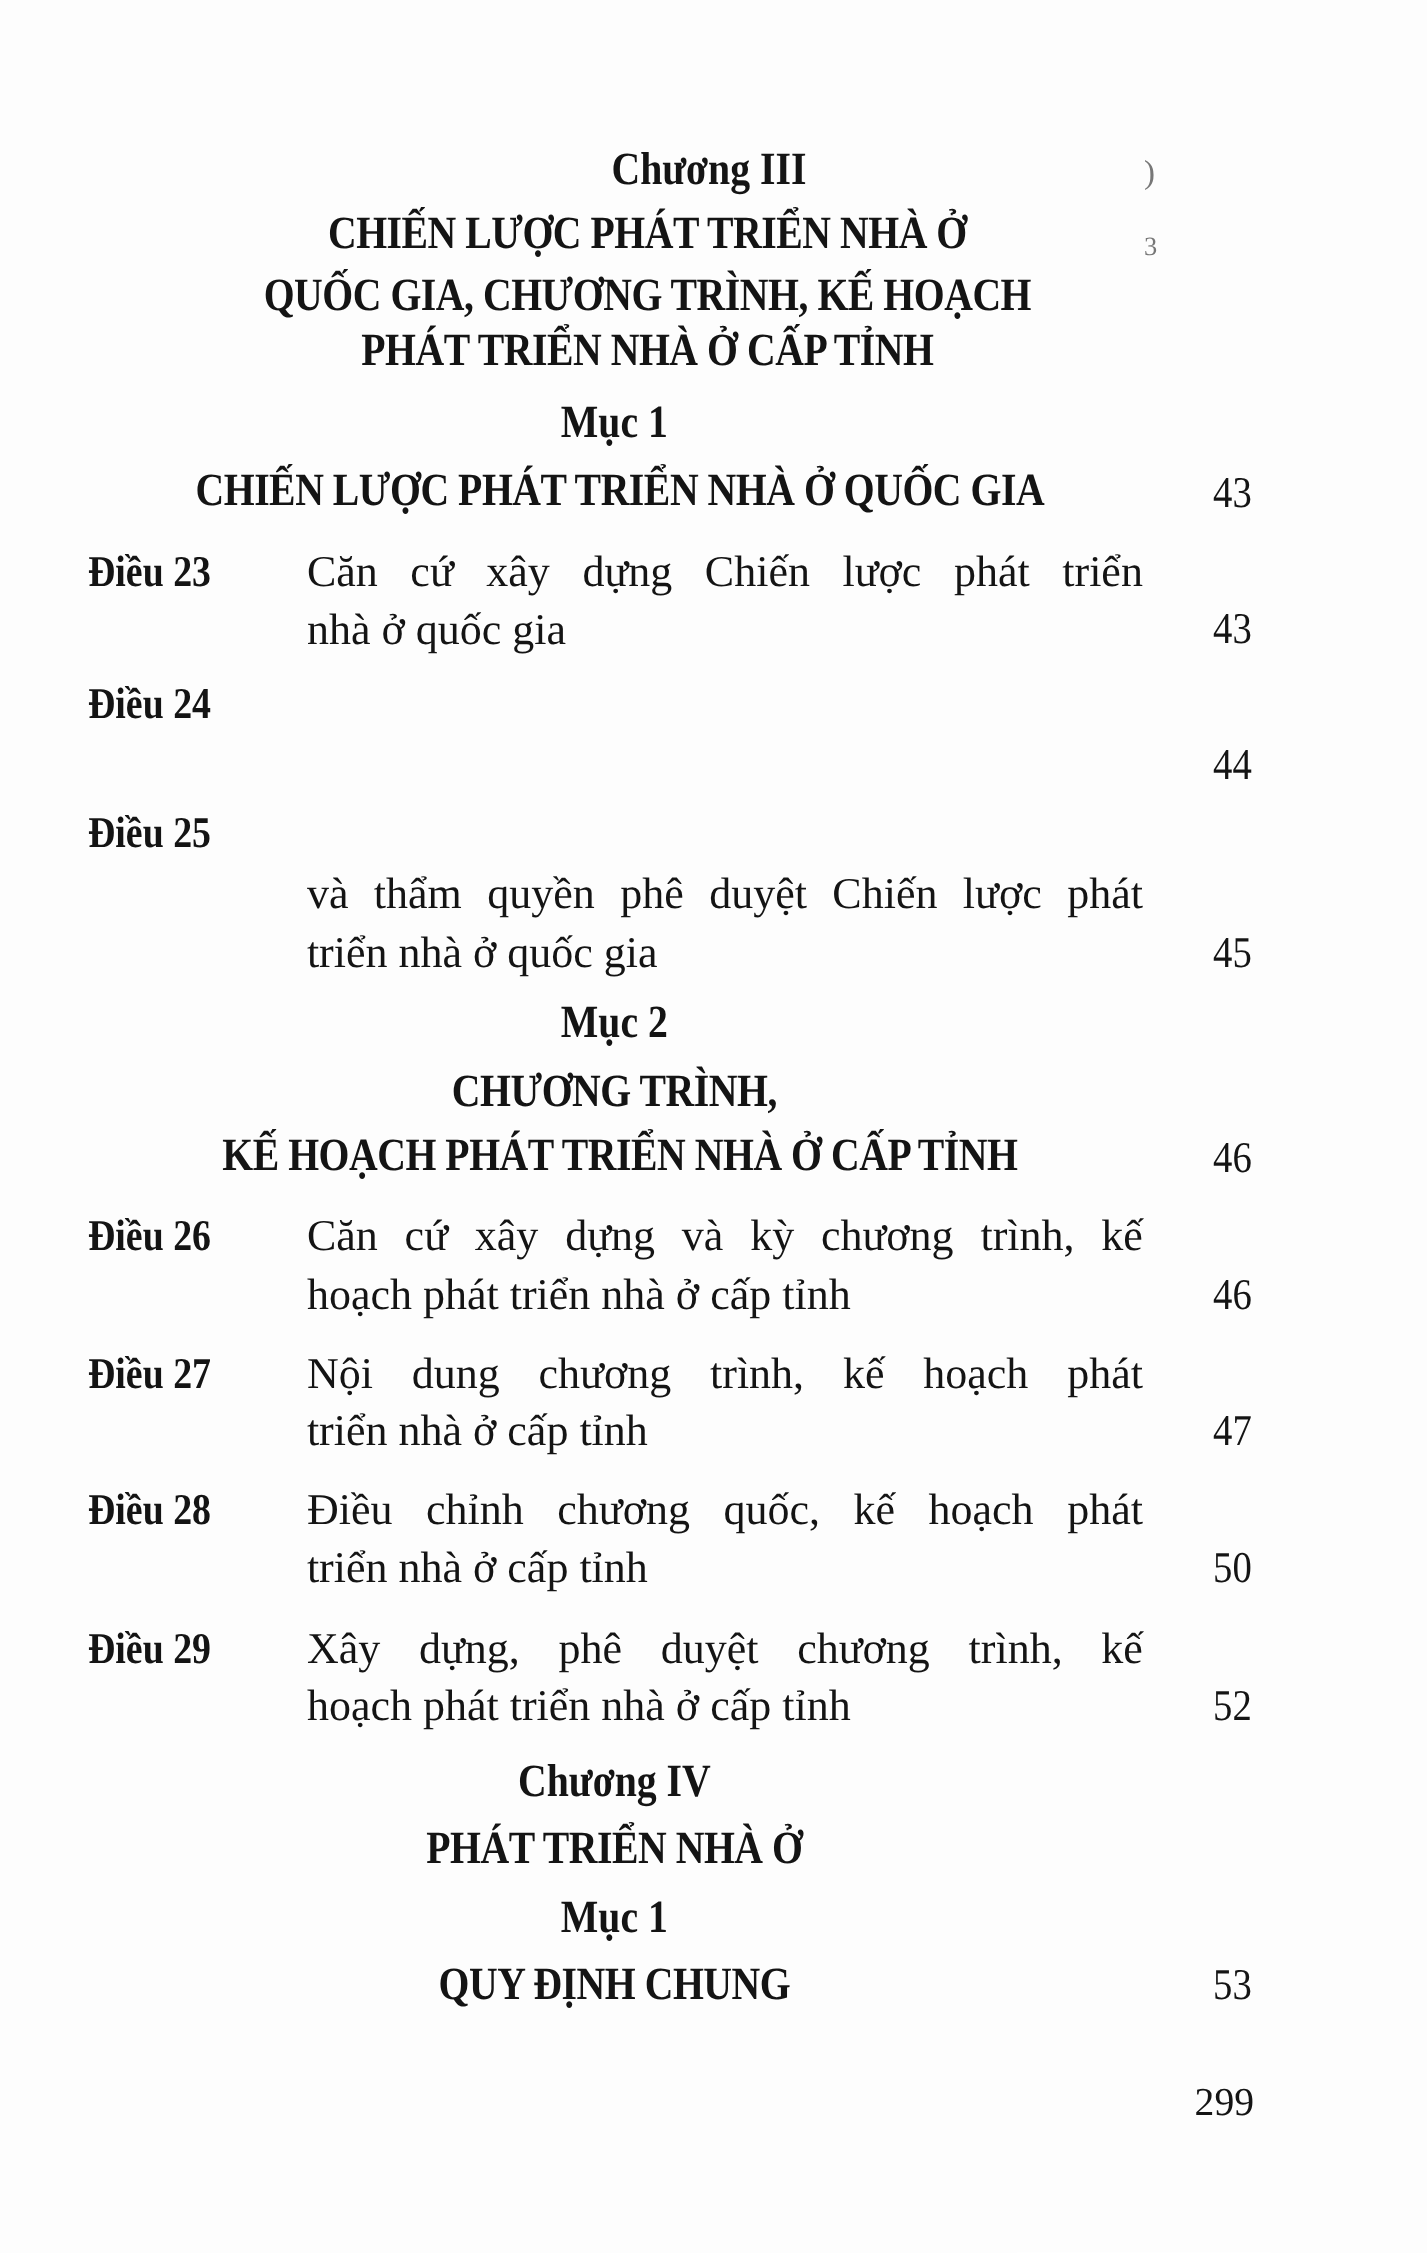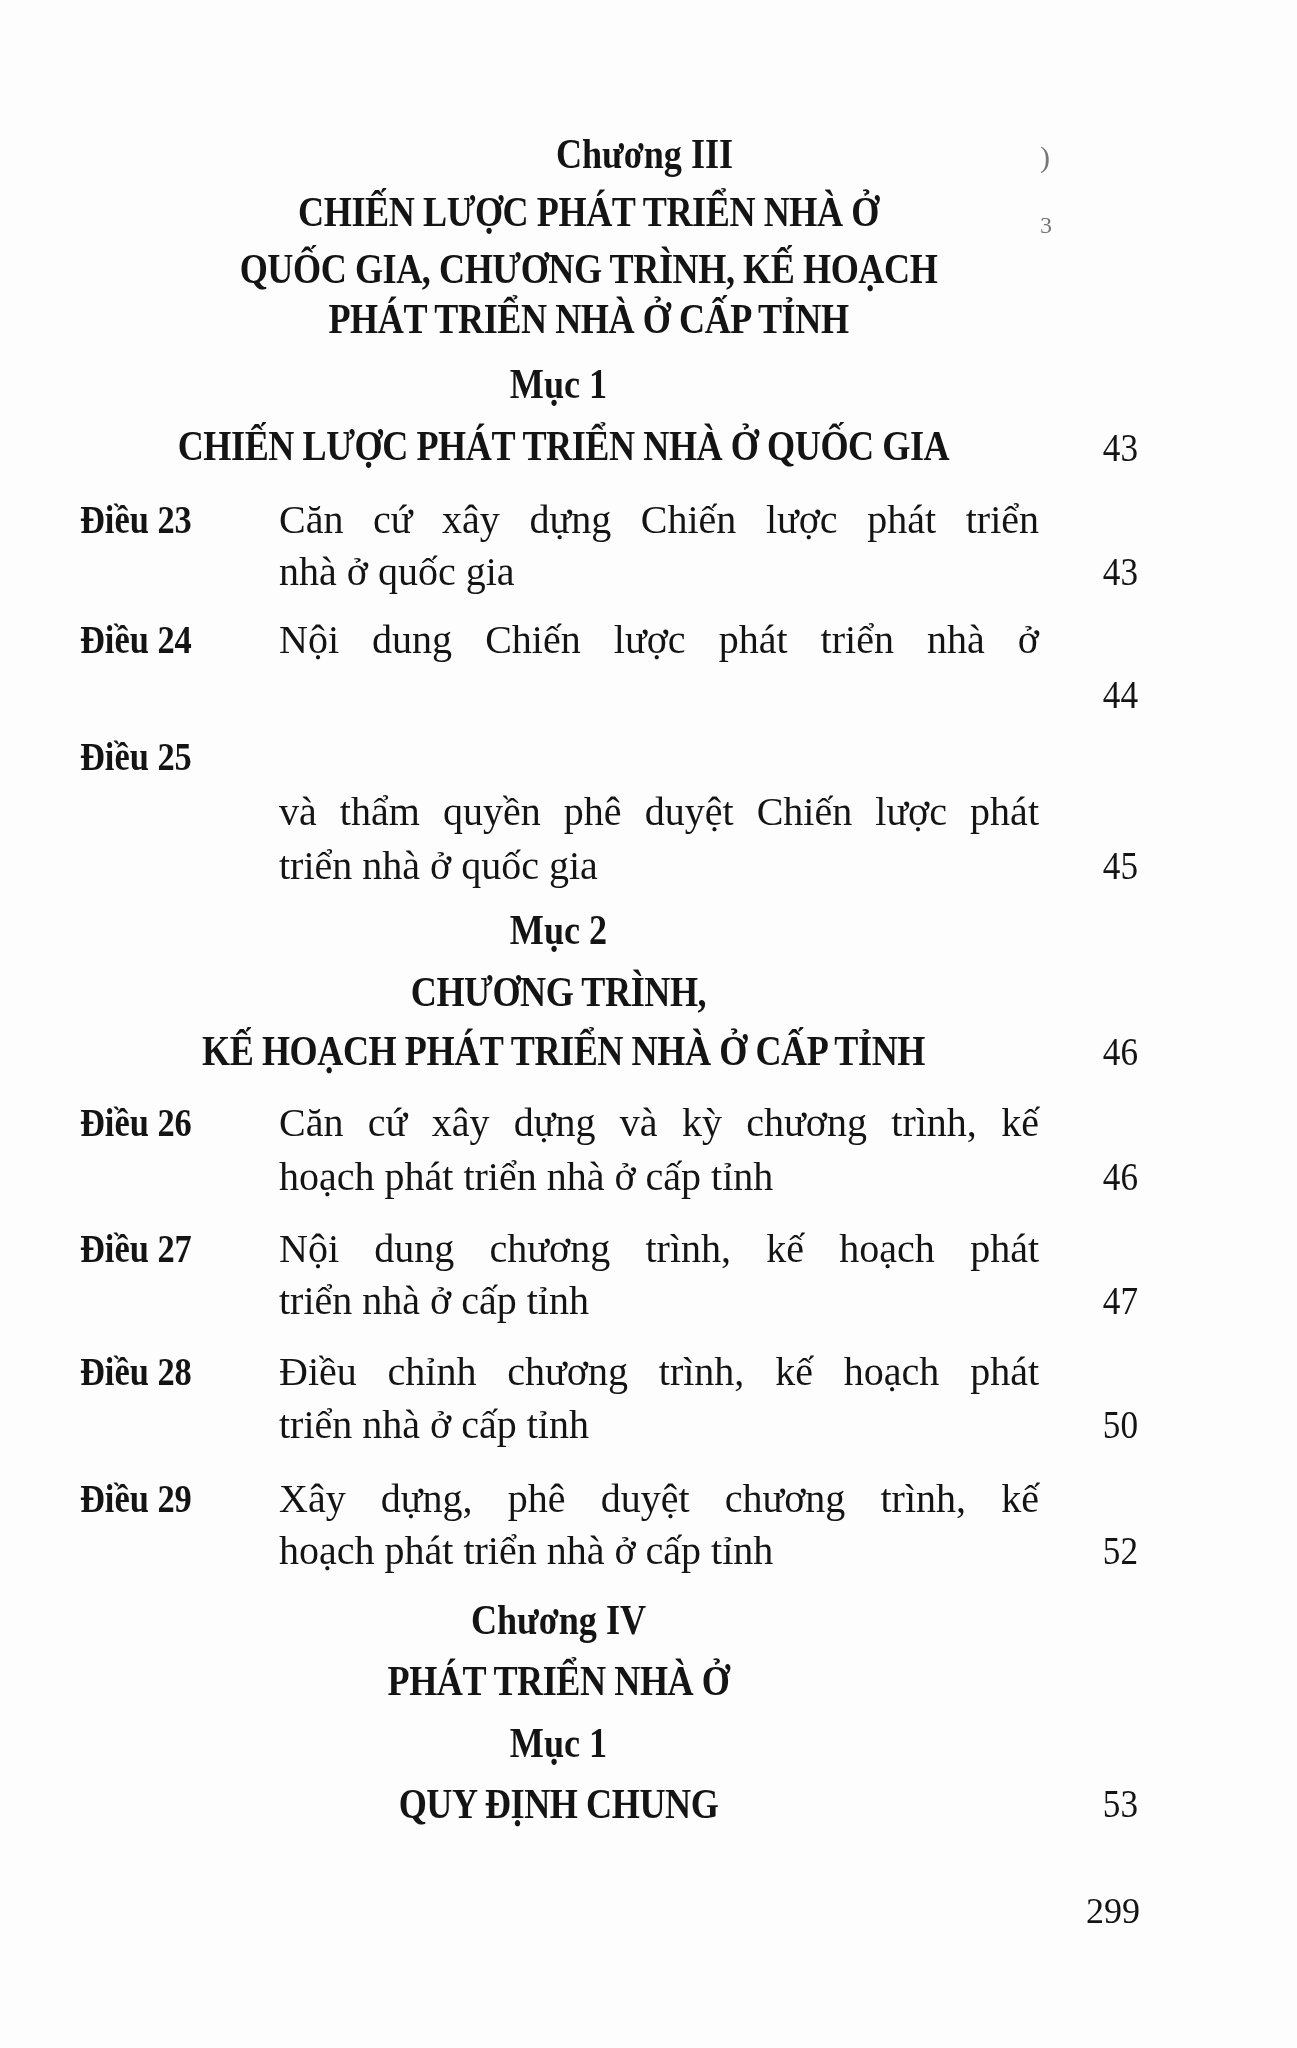--- a/index.html
+++ b/index.html
@@ -33,21 +33,20 @@
   <div class="center muc" style="top:360px; left:-90px;">Mục 1</div>
   <div class="center hd" style="top:422px; left:-85px;">CHIẾN LƯỢC PHÁT TRIỂN NHÀ Ở QUỐC GIA</div>
   <div class="pg" style="top:424px;">43</div>
 
   <div class="label" style="top:496px;">Điều 23</div>
   <div class="line just" style="top:496px;">Căn cứ xây dựng Chiến lược phát triển</div>
   <div class="line" style="top:548px;">nhà ở quốc gia</div>
   <div class="pg" style="top:548px;">43</div>
 
   <div class="label" style="top:616px;">Điều 24</div>
-  <div class="line just" style="top:616px;">Nội dung Chiến lược phát triển nhà ở</div>
   <div class="pg" style="top:671px;">44</div>
 
   <div class="label" style="top:733px;">Điều 25</div>
   <div class="line" style="top:842px;">triển nhà ở quốc gia</div>
   <div class="line just" style="top:788px;">và thẩm quyền phê duyệt Chiến lược phát</div>
   <div class="pg" style="top:842px;">45</div>
 
   <div class="center muc" style="top:906px; left:-90px;">Mục 2</div>
   <div class="center hd" style="top:968px; left:-90px;">CHƯƠNG TRÌNH,</div>
   <div class="center hd" style="top:1027px; left:-85px;">KẾ HOẠCH PHÁT TRIỂN NHÀ Ở CẤP TỈNH</div>
@@ -57,21 +56,21 @@
   <div class="line just" style="top:1099px;">Căn cứ xây dựng và kỳ chương trình, kế</div>
   <div class="line" style="top:1153px;">hoạch phát triển nhà ở cấp tỉnh</div>
   <div class="pg" style="top:1153px;">46</div>
 
   <div class="label" style="top:1225px;">Điều 27</div>
   <div class="line just" style="top:1225px;">Nội dung chương trình, kế hoạch phát</div>
   <div class="line" style="top:1277px;">triển nhà ở cấp tỉnh</div>
   <div class="pg" style="top:1277px;">47</div>
 
   <div class="label" style="top:1348px;">Điều 28</div>
-  <div class="line just" style="top:1348px;">Điều chỉnh chương trình, kế hoạch phát</div>
+  <div class="line just" style="top:1348px;">Điều chỉnh chương quốc, kế hoạch phát</div>
   <div class="line" style="top:1401px;">triển nhà ở cấp tỉnh</div>
   <div class="pg" style="top:1401px;">50</div>
 
   <div class="label" style="top:1475px;">Điều 29</div>
   <div class="line just" style="top:1475px;">Xây dựng, phê duyệt chương trình, kế</div>
   <div class="line" style="top:1527px;">hoạch phát triển nhà ở cấp tỉnh</div>
   <div class="pg" style="top:1527px;">52</div>
 
   <div class="center chap" style="top:1596px; left:-90px;">Chương IV</div>
   <div class="center hd" style="top:1657px; left:-90px;">PHÁT TRIỂN NHÀ Ở</div>

